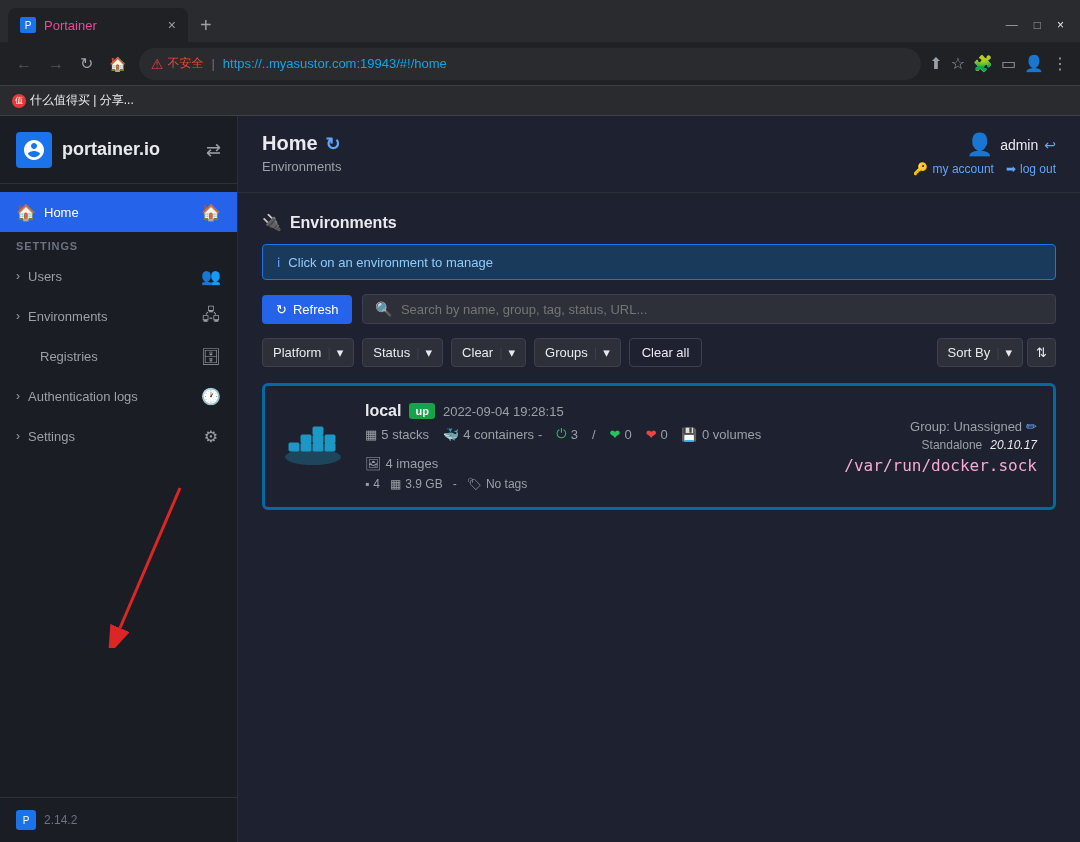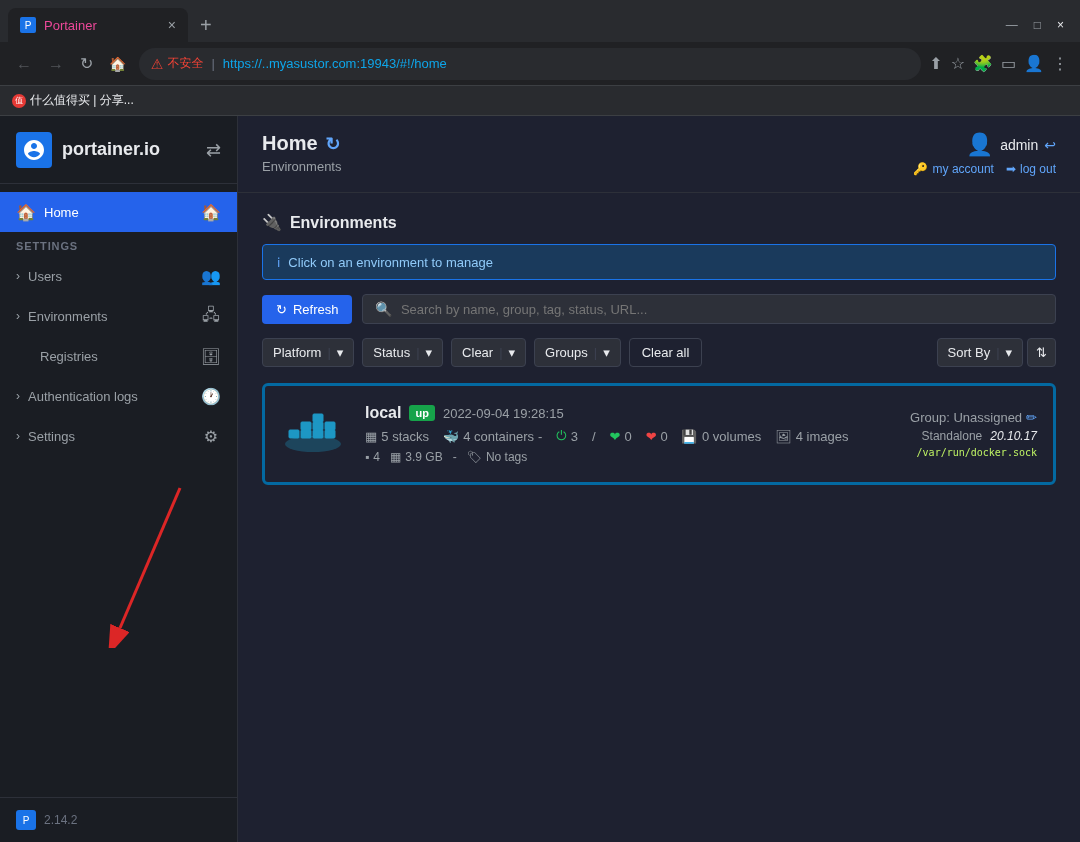--- a/index.html
+++ b/index.html
@@ -95,21 +95,21 @@
     .env-status-badge { background: #16a34a; color: white; border-radius: 3px; padding: 2px 6px; font-size: 11px; font-weight: 700; }
     .env-date { color: #9aa0a6; font-size: 13px; }
     .env-stats { display: flex; align-items: center; gap: 14px; font-size: 13px; color: #9aa0a6; margin-bottom: 6px; flex-wrap: wrap; }
     .env-stat { display: flex; align-items: center; gap: 4px; }
     .env-footer { display: flex; align-items: center; gap: 10px; font-size: 12px; color: #9aa0a6; }
     .env-footer-item { display: flex; align-items: center; gap: 4px; }
     .env-right { text-align: right; display: flex; flex-direction: column; gap: 4px; align-items: flex-end; min-width: 160px; }
     .env-group { color: #9aa0a6; font-size: 13px; display: flex; align-items: center; gap: 4px; }
     .env-standalone { color: #9aa0a6; font-size: 12px; display: flex; align-items: center; gap: 8px; }
     .env-version { color: #e8eaed; font-size: 12px; font-style: italic; }
-    .env-socket { color: #bef264; font-size: 10px; font-family: monospace; }
+    .env-socket { color: #f9a8d4; font-size: 16px; font-family: monospace; }
 
     .pagination-row { display: flex; align-items: center; justify-content: flex-end; gap: 8px; padding: 8px 0; color: #9aa0a6; font-size: 13px; }
     .per-page-select { background: #2d3039; border: 1px solid #3c4150; color: #e8eaed; border-radius: 4px; padding: 4px 8px; font-size: 13px; }
   </style>
 </head>
 <body>
 
 <div class="browser-chrome">
 
   <div class="tab-bar">

